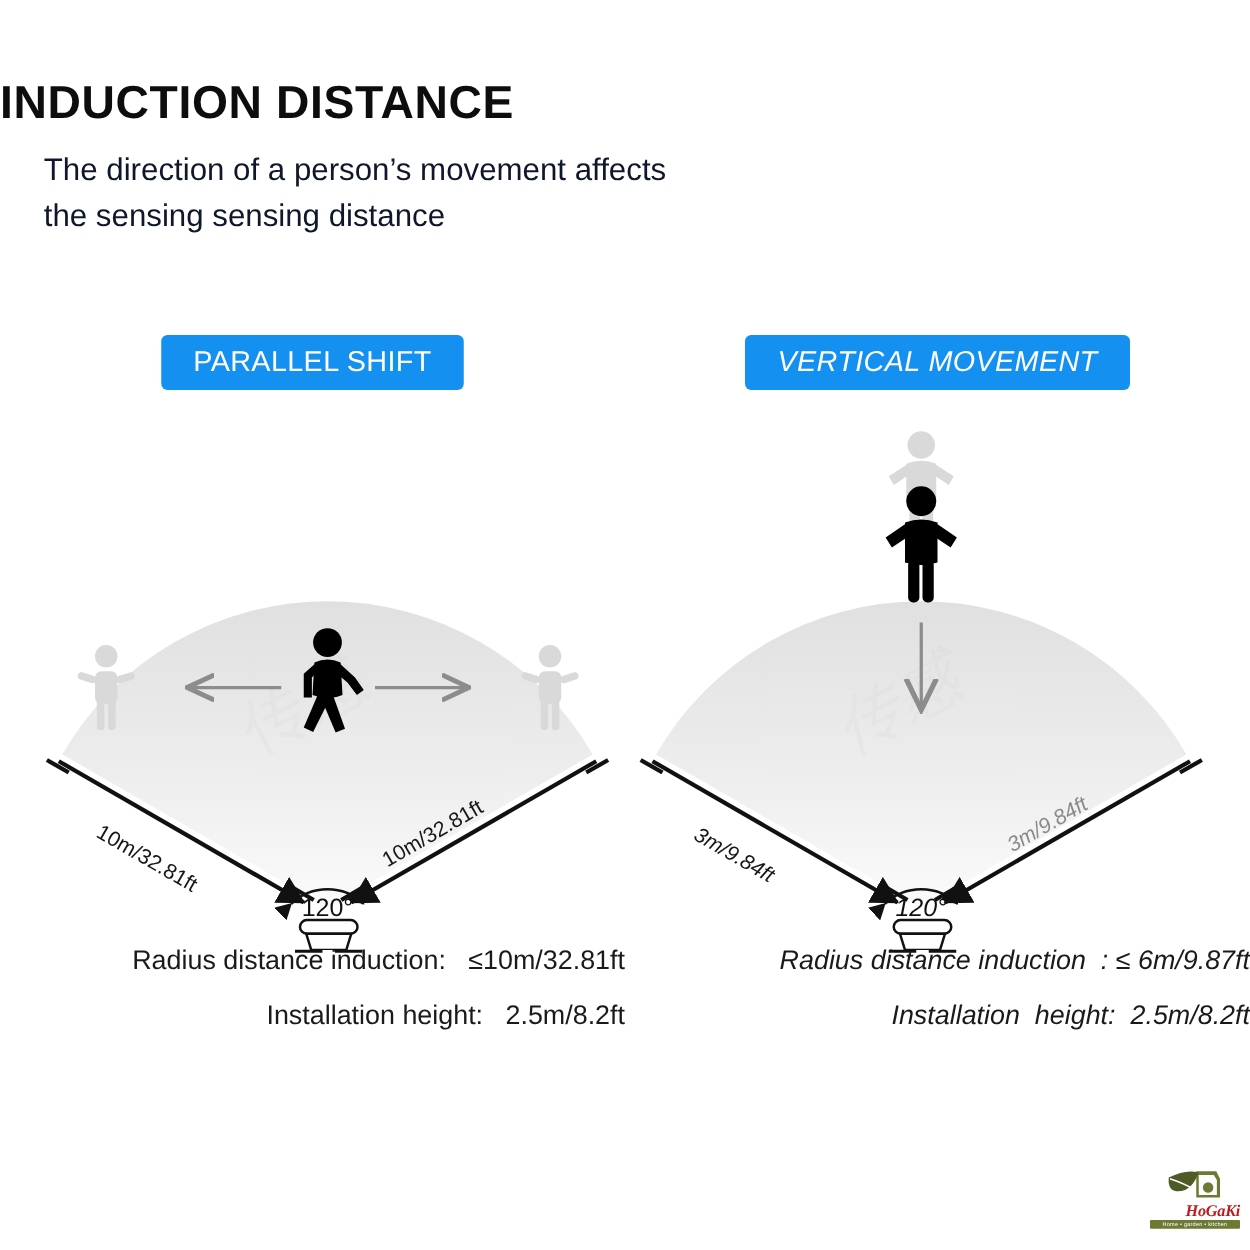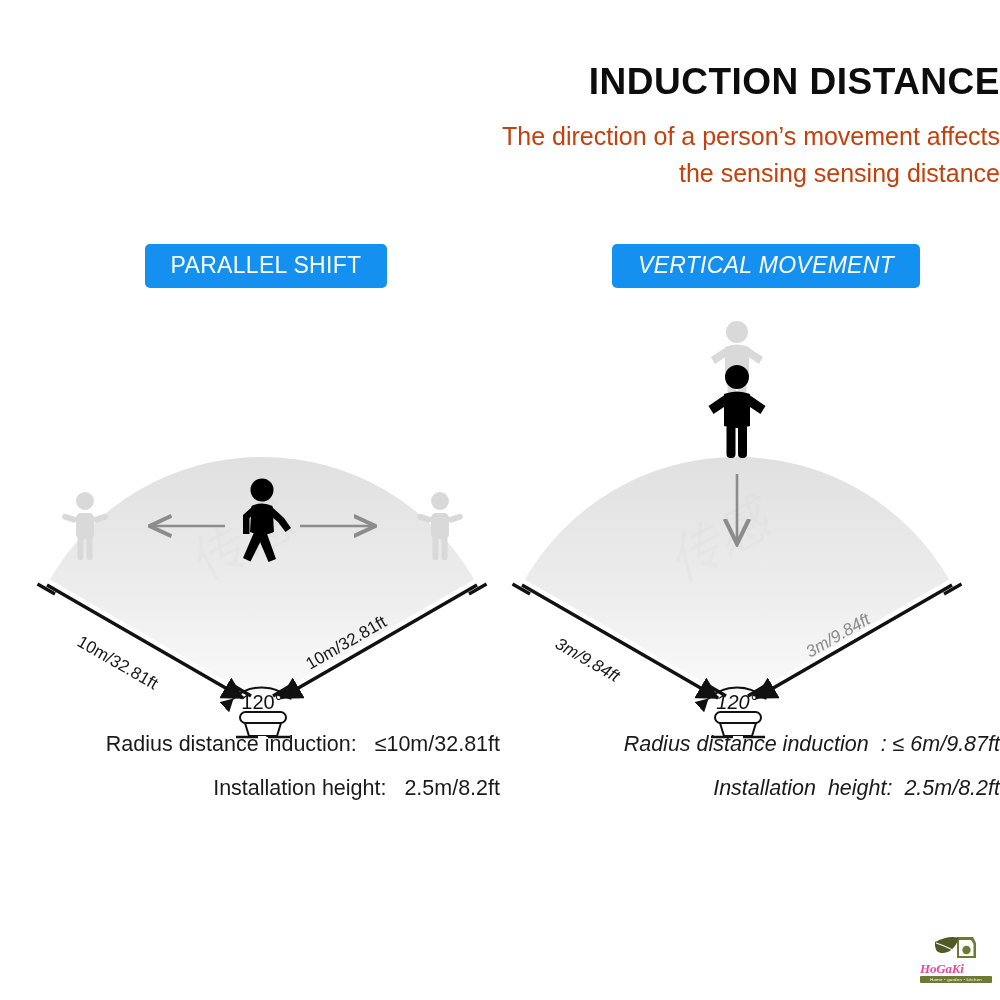--- a/index.html
+++ b/index.html
@@ -19,48 +19,48 @@
     position: absolute;
     inset: 0;
   }
 
   
   .header {
     position: absolute;
     top: 60px;
     left: 0;
     width: 1000px;
-    text-align: right;
+    text-align: left;
   }
   .title {
     font-size: 37px;
     font-weight: bold;
     letter-spacing: 0.5px;
     color: #0d0d0d;
     margin: 0;
     line-height: 1.2;
   }
   .subtitle {
     font-size: 25px;
     font-weight: 400;
-    color: #c2410c;
+    color: #0f172a;
     margin: 14px 0 0 0;
     line-height: 1.45;
+    padding-left: 35px;
   }
   .subtitle-line {
     display: block;
   }
 
   
   .col {
     position: absolute;
-    top: 244px;
+    top: 268px;
     width: 500px;
     height: 620px;
-    padding-left: 16px;
   }
   .col-left  { left: 0; }
   .col-right { left: 500px; font-style: italic; }
 
   .badge-wrap {
     width: 500px;
     text-align: center;
   }
   .badge {
     display: inline-block;
@@ -115,22 +115,22 @@
   }
   .logo-mark {
     display: block;
     margin: 0 auto;
   }
   .logo-name {
     font-family: "Liberation Serif", serif;
     font-weight: bold;
     font-style: italic;
     font-size: 13px;
-    color: #ec4899;
-    text-align: left;
+    color: #b91c1c;
+    text-align: right;
     line-height: 1;
     letter-spacing: -0.2px;
   }
   .logo-tag {
     margin-top: 1px;
     background: #6d7a33;
     color: #ffffff;
     font-size: 4.4px;
     letter-spacing: 0.2px;
     text-align: center;

